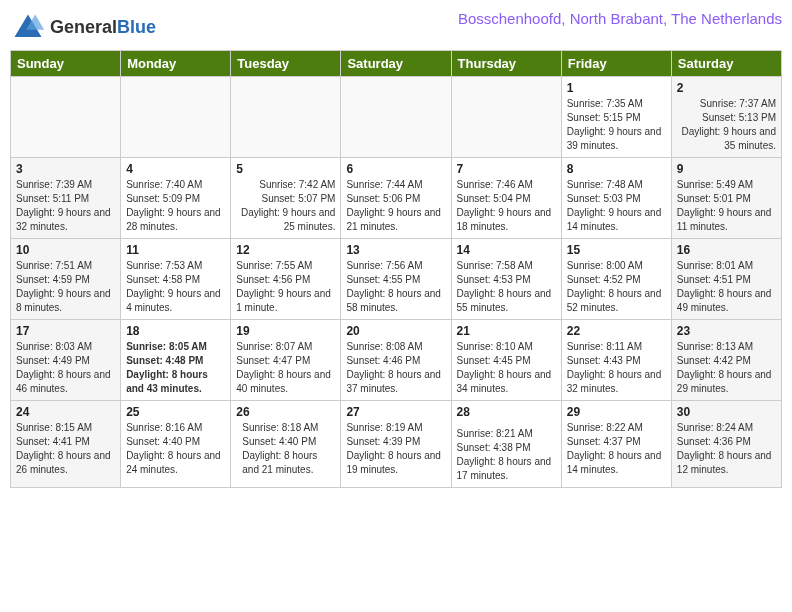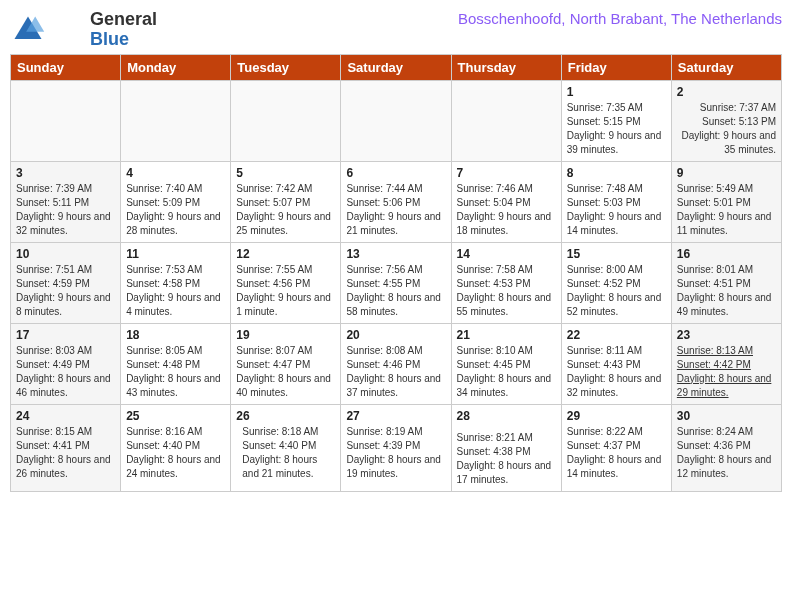--- a/index.html
+++ b/index.html
@@ -16,23 +16,22 @@
       justify-content: space-between;
       margin-bottom: 4px;
     }
     .logo {
       display: flex;
       align-items: center;
       gap: 4px;
     }
     .logo-text {
       display: flex;
-      flex-direction: column;
+      flex-direction: row;
       line-height: 1.1;
-      margin-left: 40px;
     }
     .logo-general {
       font-size: 18px;
       font-weight: bold;
       color: #333;
     }
     .logo-blue {
       font-size: 18px;
       font-weight: bold;
       color: #2a6db5;
@@ -52,21 +51,21 @@
     .subtitle {
       font-size: 15px;
       color: #8b5cf6;
     }
     .calendar {
       width: 100%;
       border-collapse: collapse;
       margin-top: 4px;
     }
     .calendar th {
-      background: #c2410c;
+      background: #4d7c0f;
       color: #fff;
       text-align: left;
       padding: 5px 6px;
       font-size: 13px;
       font-weight: bold;
       border: 1px solid #ccc;
     }
     .calendar td {
       vertical-align: top;
       border: 1px solid #ccc;
@@ -155,21 +154,21 @@
 Daylight: 9 hours and 32 minutes.</div>
         </td>
         <td>
           <span class="day-num">4</span>
           <div class="day-info" style="white-space: pre-line;">Sunrise: 7:40 AM
 Sunset: 5:09 PM
 Daylight: 9 hours and 28 minutes.</div>
         </td>
         <td>
           <span class="day-num">5</span>
-          <div class="day-info" style="white-space: pre-line;">Sunrise: 7:42 AM
+          <div class="day-info" style="white-space: pre-line; text-align: right;">Sunrise: 7:42 AM
 Sunset: 5:07 PM
 Daylight: 9 hours and 25 minutes.</div>
         </td>
         <td>
           <span class="day-num">6</span>
           <div class="day-info" style="white-space: pre-line;">Sunrise: 7:44 AM
 Sunset: 5:06 PM
 Daylight: 9 hours and 21 minutes.</div>
         </td>
         <td>
@@ -237,21 +236,21 @@
       </tr>
       <tr>
         <td class="weekend">
           <span class="day-num">17</span>
           <div class="day-info" style="white-space: pre-line;">Sunrise: 8:03 AM
 Sunset: 4:49 PM
 Daylight: 8 hours and 46 minutes.</div>
         </td>
         <td>
           <span class="day-num">18</span>
-          <div class="day-info" style="white-space: pre-line;">Sunrise: 8:05 AM
+          <div class="day-info" style="white-space: pre-line; font-weight: bold;">Sunrise: 8:05 AM
 Sunset: 4:48 PM
 Daylight: 8 hours and 43 minutes.</div>
         </td>
         <td>
           <span class="day-num">19</span>
           <div class="day-info" style="white-space: pre-line;">Sunrise: 8:07 AM
 Sunset: 4:47 PM
 Daylight: 8 hours and 40 minutes.</div>
         </td>
         <td>
@@ -267,21 +266,21 @@
 Daylight: 8 hours and 34 minutes.</div>
         </td>
         <td>
           <span class="day-num">22</span>
           <div class="day-info" style="white-space: pre-line;">Sunrise: 8:11 AM
 Sunset: 4:43 PM
 Daylight: 8 hours and 32 minutes.</div>
         </td>
         <td class="weekend">
           <span class="day-num">23</span>
-          <div class="day-info" style="white-space: pre-line; text-decoration: underline;">Sunrise: 8:13 AM
+          <div class="day-info" style="white-space: pre-line;">Sunrise: 8:13 AM
 Sunset: 4:42 PM
 Daylight: 8 hours and 29 minutes.</div>
         </td>
       </tr>
       <tr>
         <td class="weekend">
           <span class="day-num">24</span>
           <div class="day-info" style="white-space: pre-line;">Sunrise: 8:15 AM
 Sunset: 4:41 PM
 Daylight: 8 hours and 26 minutes.</div>

